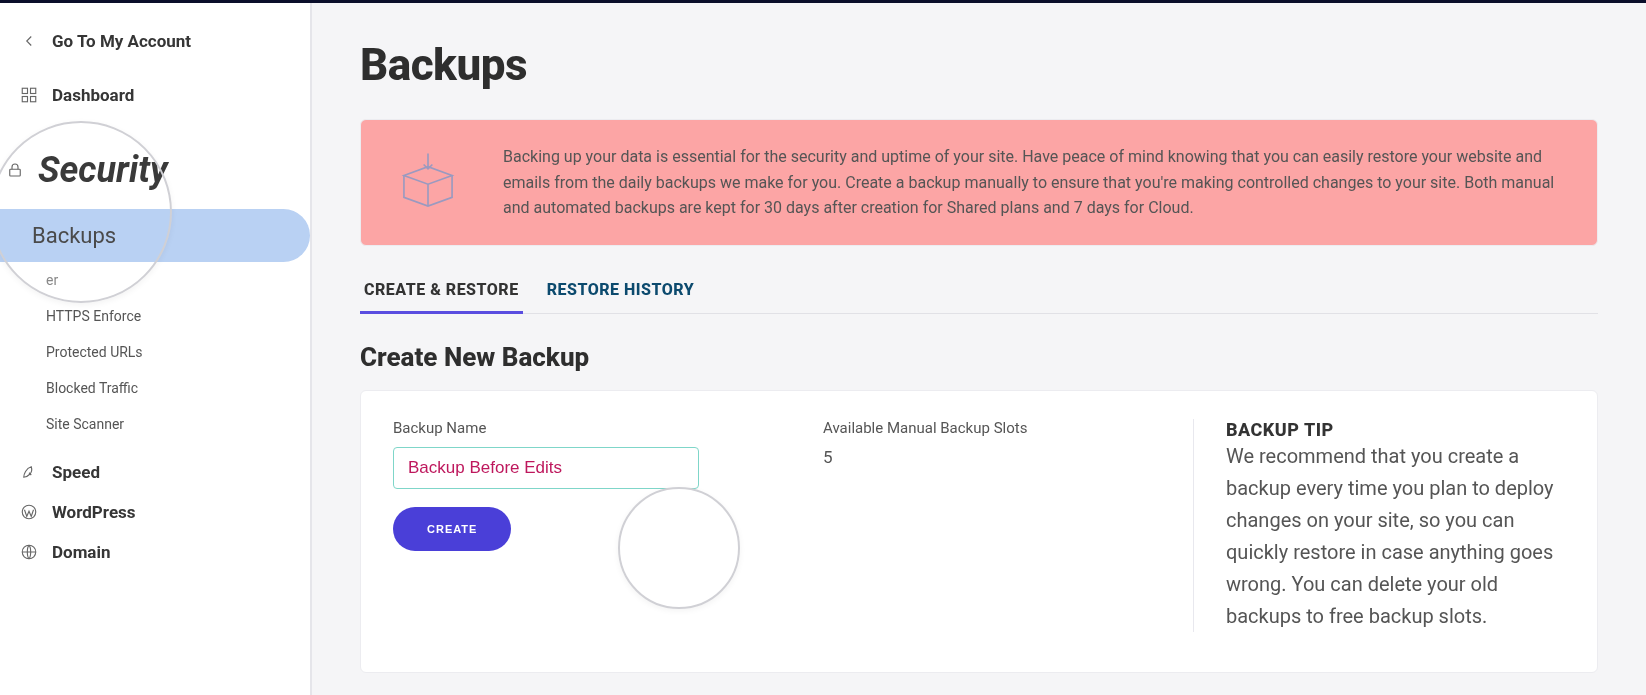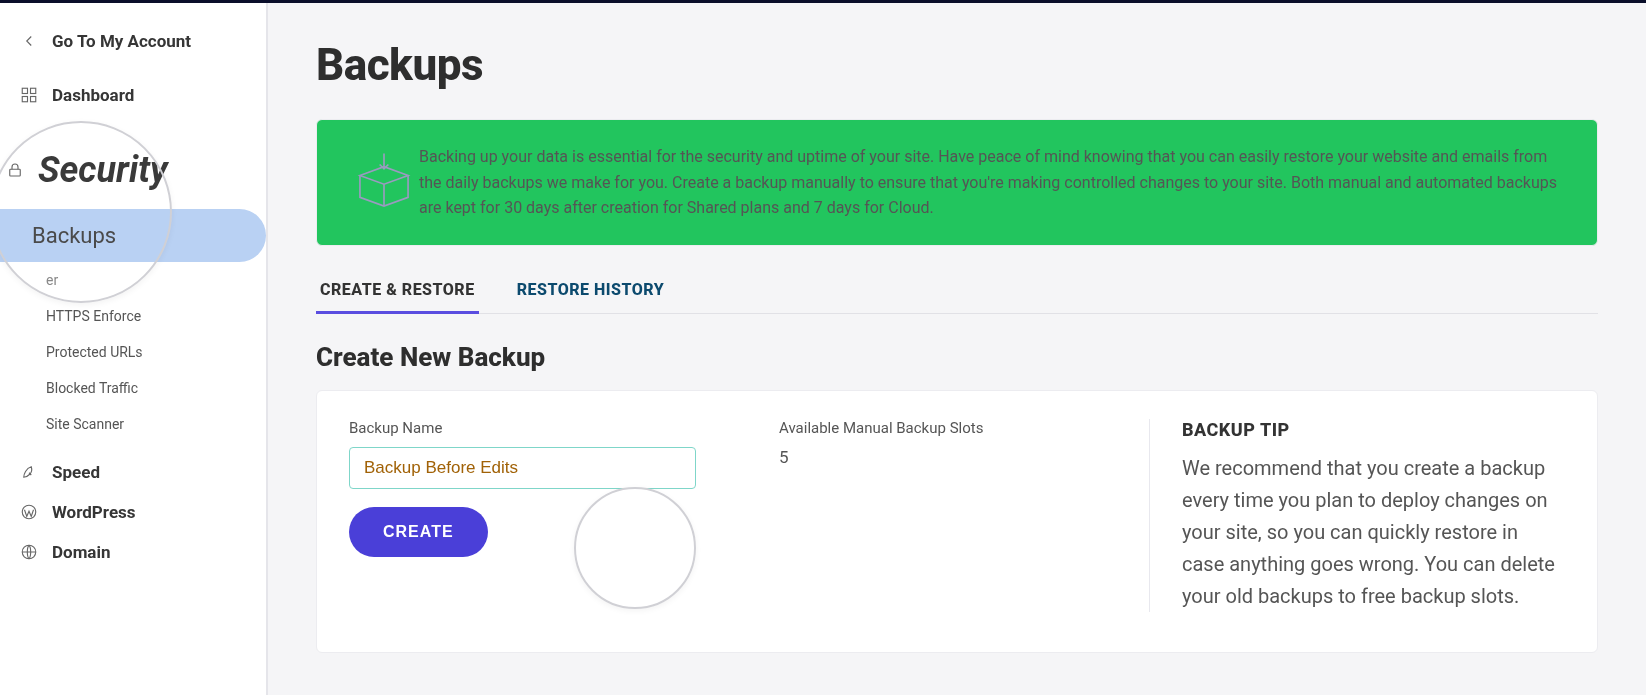--- a/index.html
+++ b/index.html
@@ -7,21 +7,21 @@
     font-family: -apple-system, BlinkMacSystemFont, "Segoe UI", Roboto, Helvetica, Arial, sans-serif;
     background: #f5f5f7;
     color: #333;
     width: 1646px;
     height: 695px;
     overflow: hidden;
     border-top: 3px solid #0a0e2a;
   }
   .layout { display: flex; height: 100%; }
   .sidebar {
-    width: 268px;
+    width: 312px;
     background: #fff;
     border-right: 2px solid #e5e5ea;
     padding-top: 18px;
     position: relative;
   }
   .sidebar-row {
     display: flex;
     align-items: center;
     gap: 14px;
     padding: 10px 20px;
@@ -76,39 +76,40 @@
     position: relative;
   }
   .page-title {
     font-size: 44px;
     font-weight: 800;
     color: #2e2e2e;
     margin-bottom: 28px;
     letter-spacing: -0.5px;
   }
   .info-card {
-    background: #22c55e;
+    background: #fca5a5;
     border: 1px solid #ececf0;
     border-radius: 6px;
     padding: 24px 32px;
     display: flex;
+    gap: 40px;
     align-items: center;
     margin-bottom: 22px;
   }
   .info-card .box-illus {
     width: 130px; display:flex; justify-content:center;
   }
   .info-card p {
     font-size: 16px;
     line-height: 1.6;
     color: #555;
   }
   .tabs {
     display: flex;
-    gap: 34px;
+    gap: 20px;
     border-bottom: 1px solid #e1e1e6;
     margin-bottom: 28px;
   }
   .tab {
     padding: 12px 4px;
     font-size: 16px;
     font-weight: 800;
     letter-spacing: 0.5px;
     color: #0c4a6e;
     cursor: pointer;
@@ -139,47 +140,46 @@
     border-left: 1px solid #e8e8ee;
     padding-left: 32px;
   }
   .field-label {
     font-size: 15px;
     color: #555;
     margin-bottom: 10px;
     display:block;
   }
   .text-input {
-    width: 347px;
+    width: 306px;
     padding: 10px 14px;
     font-size: 17px;
     border: 1.5px solid #7fd6c9;
     border-radius: 4px;
-    color: #a16207;
+    color: #be185d;
     outline: none;
     margin-bottom: 18px;
   }
   .create-btn {
     background: #4a3fd8;
     color: #fff;
     font-weight: 800;
-    font-size: 16px;
+    font-size: 11px;
     letter-spacing: 1px;
     border: none;
     border-radius: 30px;
     padding: 16px 34px;
     cursor: pointer;
   }
   .slots-val { font-size: 17px; color: #555; margin-top: 10px; }
   .tip-title {
     font-size: 18px;
     font-weight: 800;
     letter-spacing: 0.5px;
     color: #333;
-    margin-bottom: 12px;
   }
   .tip-text {
     font-size: 20px;
     color: #555;
     line-height: 1.6;
   }
 </style>
 </head>
 <body>
 

